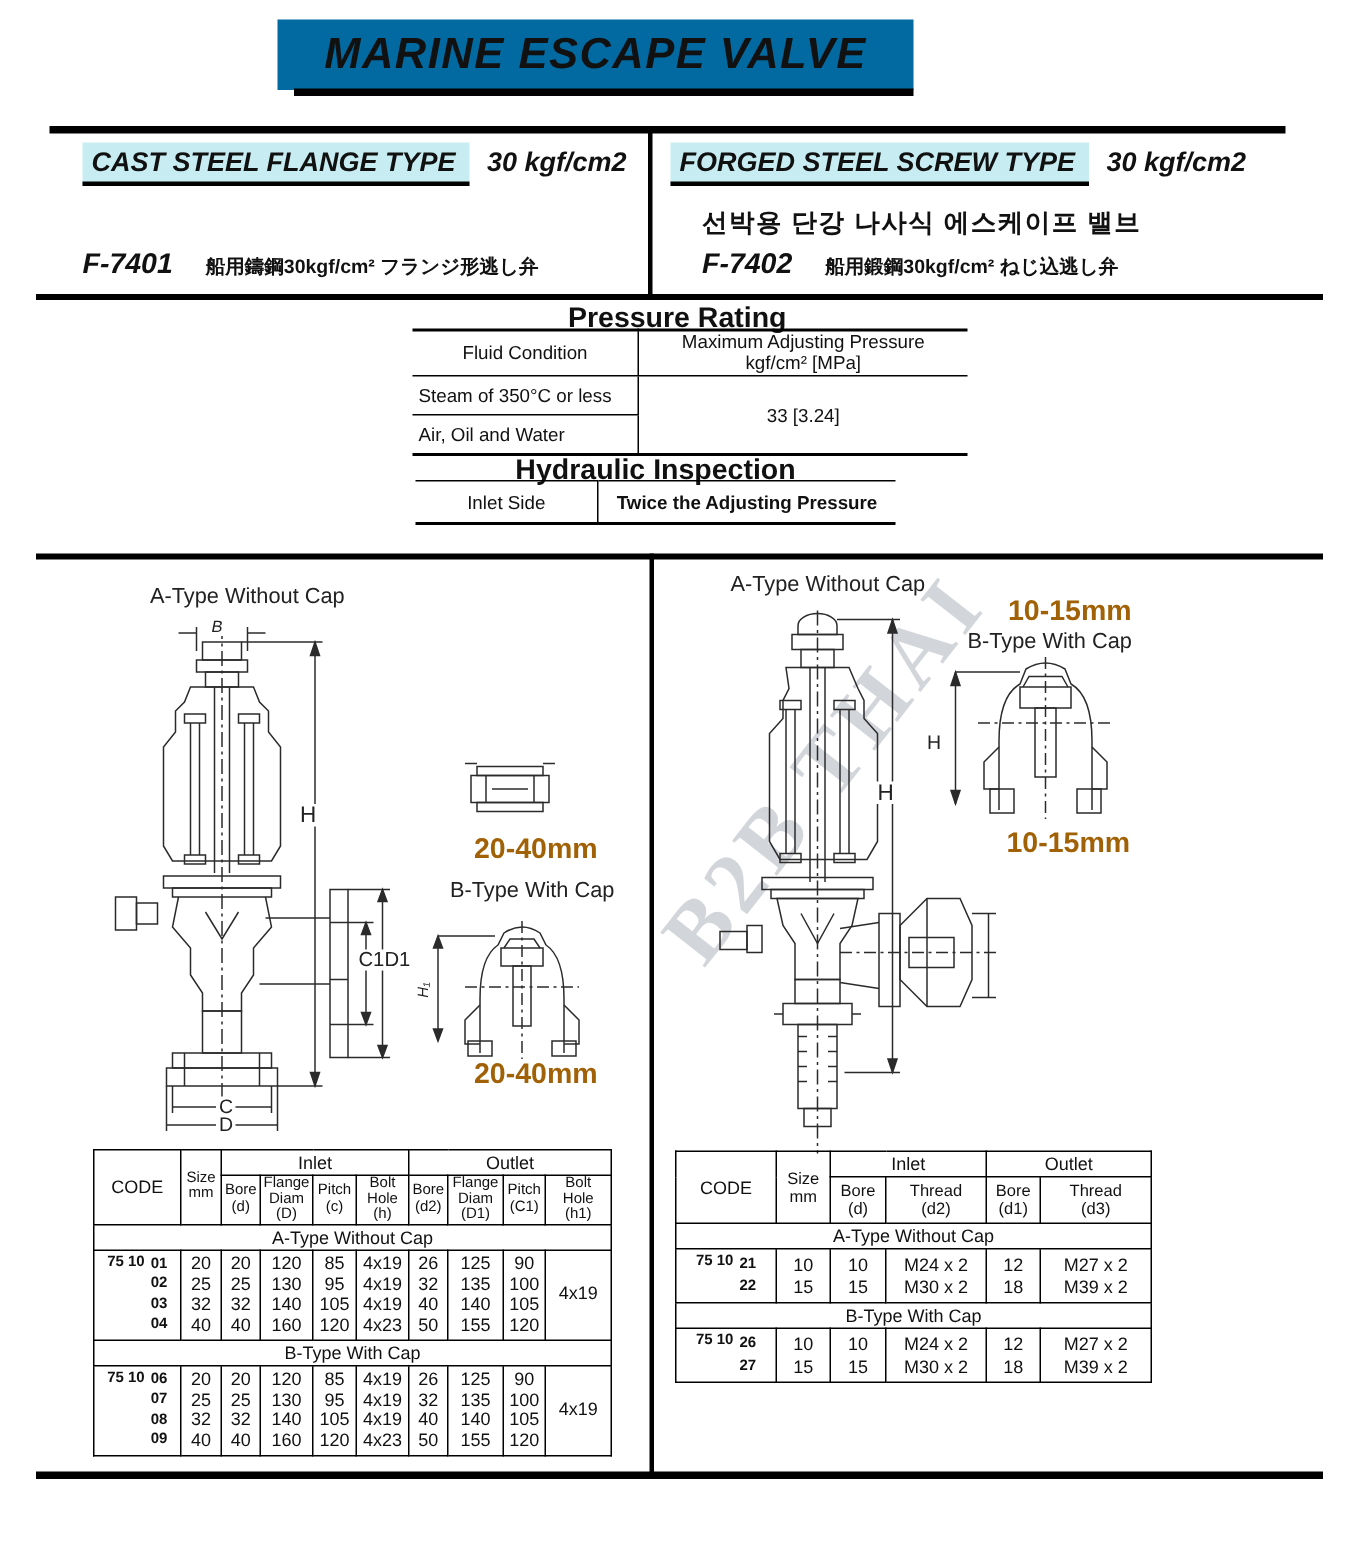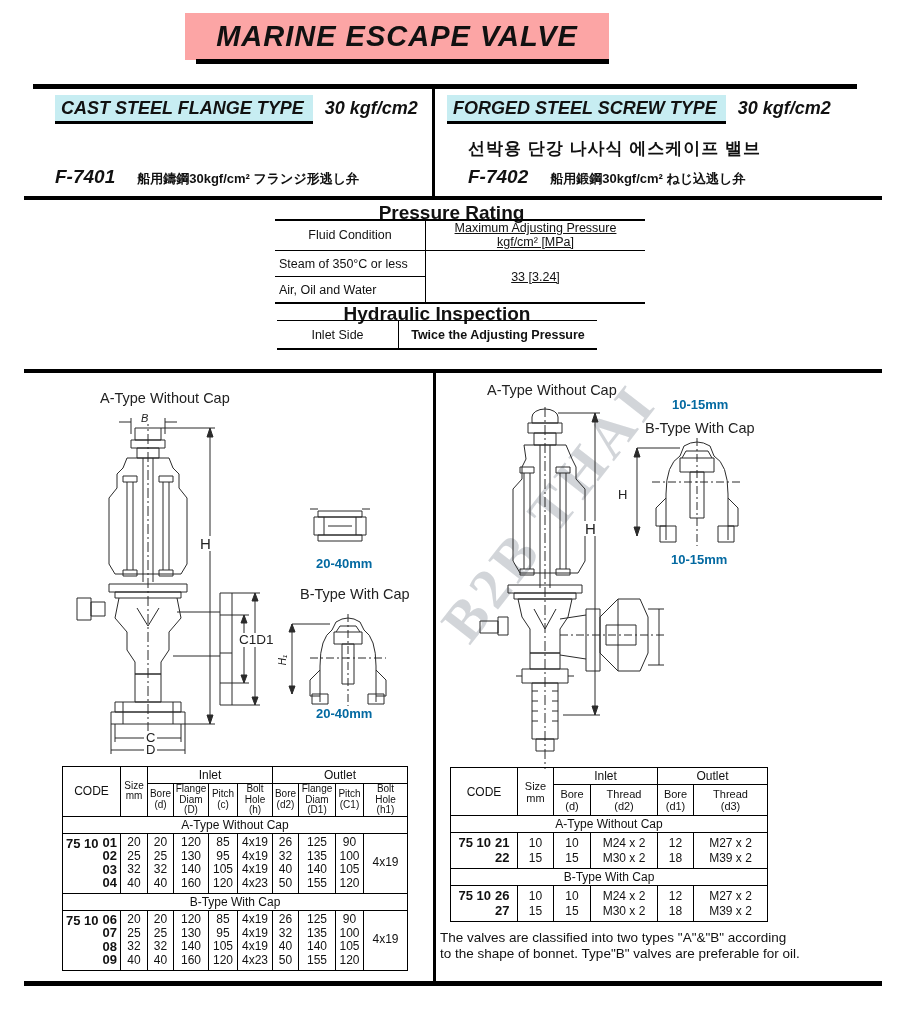--- a/index.html
+++ b/index.html
@@ -3,66 +3,66 @@
 <meta charset="utf-8">
 <style>
   html,body{margin:0;padding:0;background:#9a9a9a;}
   .page{position:relative;width:904px;height:1028px;background:#ffffff;
         font-family:"Liberation Sans",sans-serif;color:#111;overflow:hidden;margin:0 auto;}
   .abs{position:absolute;}
   .hline,.vline{position:absolute;background:#000;}
 
   
   .title-box{position:absolute;left:185px;top:13px;width:424px;height:47px;
-             background:#fca5a5;display:flex;align-items:center;justify-content:center;}
+             background:#0369a1;display:flex;align-items:center;justify-content:center;}
   .title-box span{font-style:italic;font-weight:bold;font-size:29px;letter-spacing:1px;}
   .title-underline{position:absolute;left:196px;top:59px;width:413px;height:5px;background:#000;}
 
   
   .hl-badge{display:inline-block;background:#c7edf2;padding:3px 9px 2px 6px;
             border-bottom:3px solid #000;font-style:italic;font-weight:bold;font-size:18px;}
   .rating{font-style:italic;font-weight:bold;font-size:18px;margin-left:12px;margin-top:16px;}
   .korean{font-size:17px;font-weight:600;letter-spacing:1px;}
   .model{font-style:italic;font-weight:bold;font-size:19px;}
   .jp{font-size:13px;font-weight:bold;margin-left:22px;}
 
   
   .mid-title{position:absolute;text-align:center;font-size:19px;font-weight:700;}
   .pr-table{position:absolute;border-collapse:collapse;table-layout:fixed;
             border-top:2px solid #000;border-bottom:2px solid #000;}
   .pr-table td{padding:1px 4px;font-size:12.5px;vertical-align:middle;}
   .pr-hdr{border-bottom:1.5px solid #000;text-align:center;font-size:12px;line-height:13.5px;white-space:pre-line;}
-  .pr-right{border-left:1.5px solid #000;text-align:center;text-decoration:underline;}
+  .pr-right{border-left:1.5px solid #000;text-align:center;}
   .pr-split{border-bottom:1.5px solid #000;}
   .pr-fluid{padding-left:10px;}
   .hy-table{position:absolute;border-collapse:collapse;table-layout:fixed;
             border-top:1.5px solid #000;border-bottom:2px solid #000;}
   .hy-table td{padding:2px 4px;font-size:12.5px;text-align:center;vertical-align:middle;}
   .hy-table tr + tr td{border-top:1.5px solid #000;}
   .hy-right{border-left:1.5px solid #000;font-weight:bold;}
 
   
   .diag-label{position:absolute;font-size:14.5px;color:#222;}
-  .range-label{position:absolute;font-size:13px;font-weight:bold;color:#0369a1;}
+  .range-label{position:absolute;font-size:19px;font-weight:bold;color:#a16207;}
   .dim{position:absolute;color:#222;background:#fff;padding:0 2px;line-height:1;}
   .watermark{position:absolute;left:449px;top:397px;width:200px;height:230px;
              display:flex;align-items:center;justify-content:center;pointer-events:none;}
   .watermark span{font-family:"Liberation Serif",serif;font-weight:bold;font-size:58px;
                   color:#a7adb5;opacity:.5;letter-spacing:5px;white-space:nowrap;
                   transform:rotate(-52deg);}
 
   
   .spec-table{position:absolute;border-collapse:collapse;table-layout:fixed;border:1.5px solid #000;}
   .spec-table td{border:1px solid #000;padding:0;text-align:center;vertical-align:middle;}
   .grp-hdr{font-size:12px;height:16px;}
   .sub-hdr{font-size:10px;line-height:10.5px;white-space:pre-line;height:30px;}
   .code-hdr{font-size:12px;}
   .band{font-size:12px;height:16px;}
   .data-cell{font-size:12px;line-height:13.5px;white-space:pre-line;padding:2px 0 3px;}
-  .code-cell{font-weight:bold;font-size:13px;margin-top:16px;}
+  .code-cell{font-weight:bold;font-size:10px;margin-top:16px;}
   .code-wrap{display:flex;justify-content:center;align-items:flex-start;gap:4px;padding:2px 0 3px;}
   .code-col{white-space:pre-line;line-height:13.5px;text-align:center;}
   .r-data .data-cell,.r-data .code-col{line-height:15px;}
 
   .footnote{position:absolute;left:440px;top:930px;width:452px;font-size:13.5px;
             line-height:15.5px;white-space:pre-line;text-indent:0;}
   svg{position:absolute;overflow:visible;}
   svg *{vector-effect:non-scaling-stroke;}
 </style>
 </head>
@@ -527,16 +527,14 @@
       <td class="data-cell">M24 x 2
 M30 x 2</td>
       <td class="data-cell">12
 18</td>
       <td class="data-cell">M27 x 2
 M39 x 2</td>
     </tr>
   </tbody>
     </table>
 
-  <div class="footnote">    The valves are classified into two types "A"&amp;"B" according
-to the shape of bonnet.  Type"B" valves are preferable for oil.</div>
 
 </div>
 
 </body></html>

